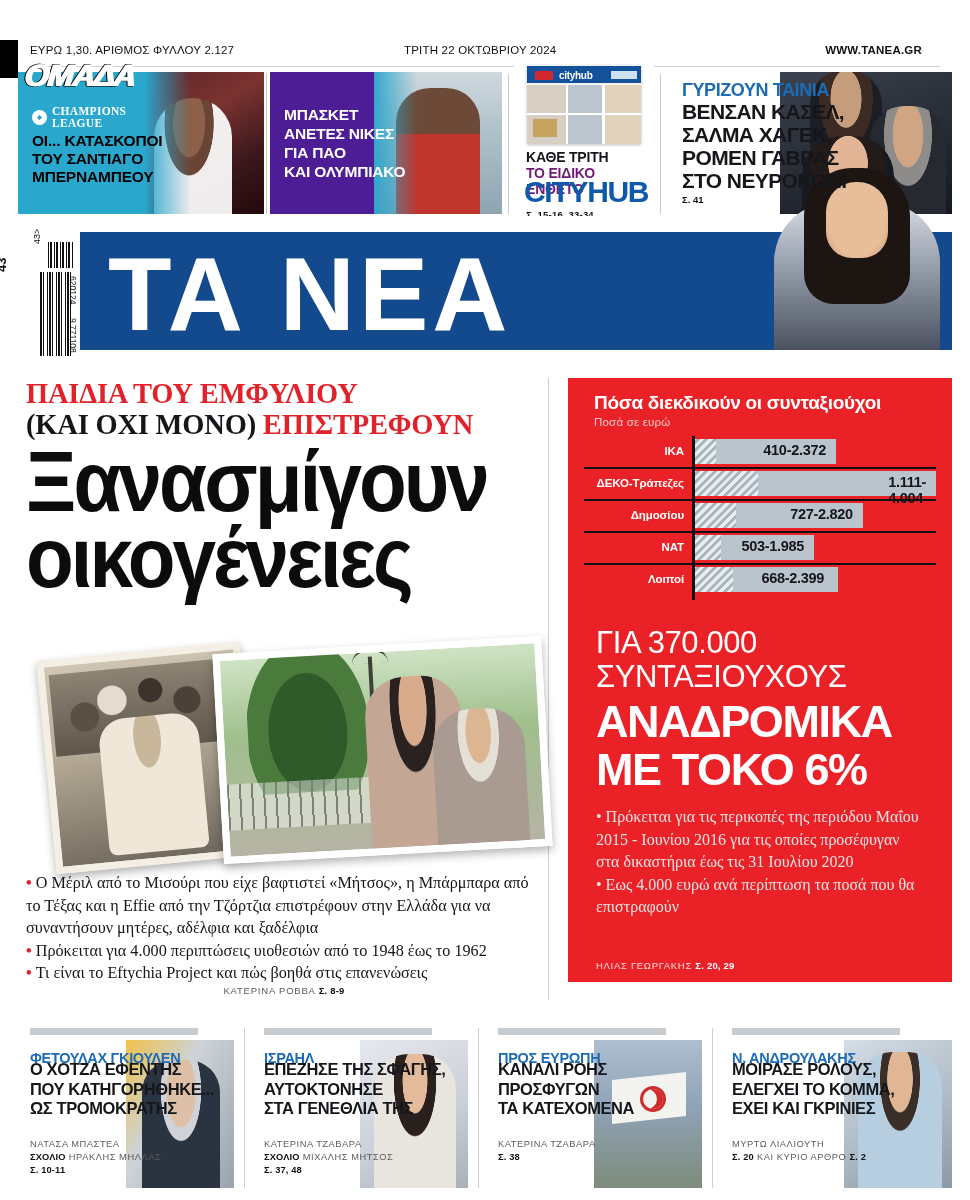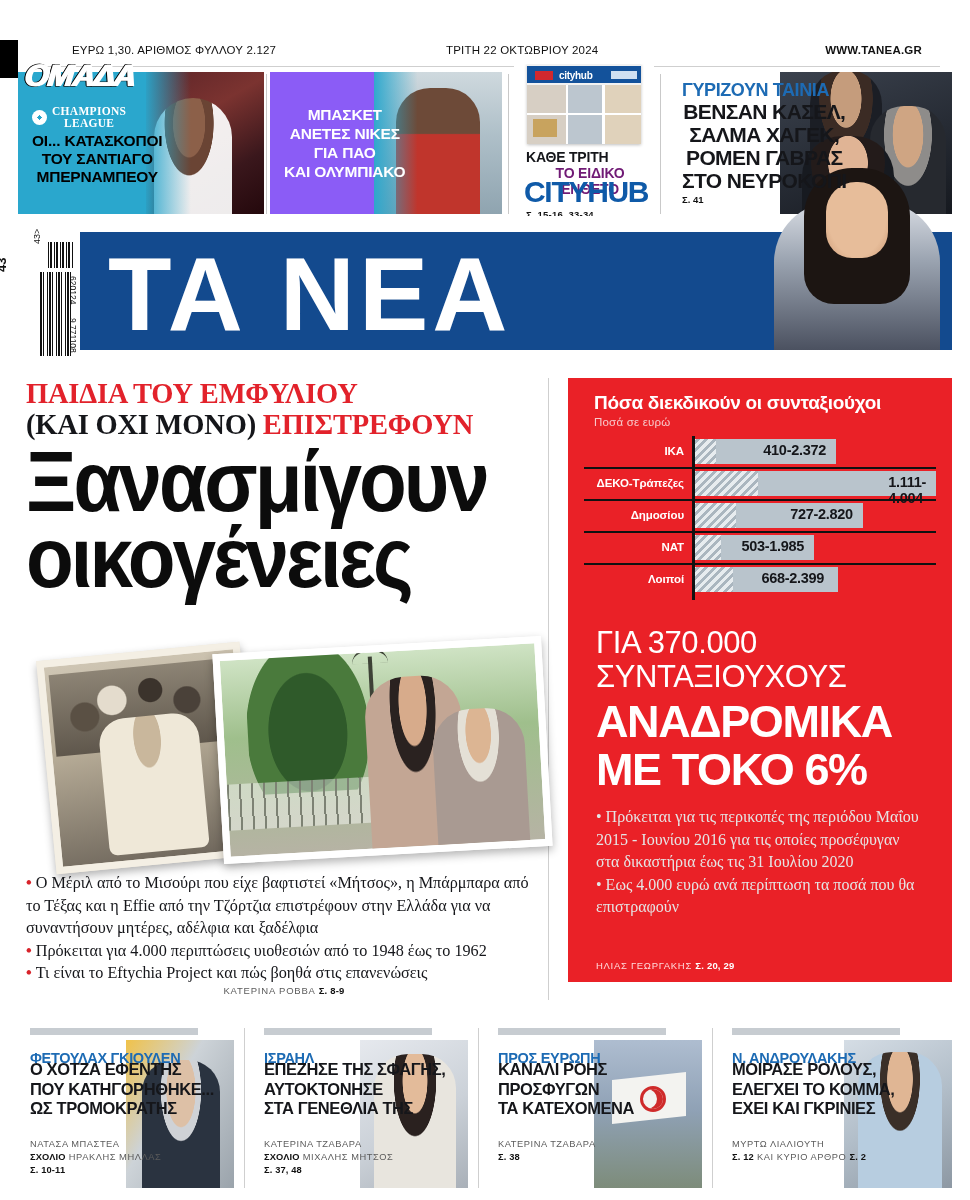--- a/index.html
+++ b/index.html
@@ -6,30 +6,30 @@
   body{
     width:970px;height:1200px;background:#ffffff;
     font-family:"Liberation Sans", sans-serif;
     -webkit-font-smoothing:antialiased;
     overflow:hidden;position:relative;
   }
   .page{position:relative;width:970px;height:1200px;overflow:hidden;background:#fff;}
 
   
   .infobar{position:absolute;left:0;top:44px;width:970px;height:22px;}
-  .infobar .ib{position:absolute;font-size:11.5px;letter-spacing:.2px;color:#111;white-space:nowrap;font-family:"Liberation Sans",sans-serif;margin-left:42px;}
+  .infobar .ib{position:absolute;font-size:11.5px;letter-spacing:.2px;color:#111;white-space:nowrap;font-family:"Liberation Sans",sans-serif;}
   .ib-left{left:30px;top:0;}
   .ib-center{left:404px;top:0;}
   .ib-right{right:48px;top:0;font-weight:700;letter-spacing:.1px;}
   .infobar-rule{position:absolute;left:30px;top:22px;width:910px;height:1px;background:#cfcfcf;}
   .black-tab{position:absolute;left:0;top:40px;width:18px;height:38px;background:#000;}
 
   
   .banner{position:absolute;left:18px;top:72px;width:934px;height:152px;}
-  .bpanel{position:absolute;top:0;height:142px;overflow:hidden;text-align:center;}
+  .bpanel{position:absolute;top:0;height:142px;overflow:hidden;}
 
   
   .bp1{left:0;width:246px;background:#2aa7cd;}
   .omada{position:absolute;left:6px;top:-14px;z-index:5;
     font-family:"Liberation Sans",sans-serif;font-weight:700;font-style:italic;
     font-size:31px;letter-spacing:-1px;color:#fff;
     text-shadow:2px 0 0 #fff,-1px 0 0 #000;
     transform:skewX(-6deg);}
   .omada span{display:inline-block;-webkit-text-stroke:1.5px #1b1b1b;paint-order:stroke fill;}
   .bp1-photo{position:absolute;right:0;top:0;width:118px;height:142px;
@@ -41,21 +41,21 @@
   .cl-badge{position:absolute;left:14px;top:34px;display:flex;align-items:center;gap:5px;z-index:6;}
   .cl-ball{width:15px;height:15px;border-radius:50%;background:#fff;position:relative;flex:none;}
   .cl-ball:after{content:"";position:absolute;inset:3px;border-radius:50%;
     background:radial-gradient(circle at 50% 50%,#2aa7cd 0 34%,#fff 35% 100%);}
   .cl-text{color:#fff;font-weight:700;font-size:11.5px;line-height:11.5px;letter-spacing:.3px;
     font-family:"Liberation Serif",serif;}
   .bp1-head{position:absolute;left:14px;top:60px;z-index:6;color:#000000;font-weight:700;
     font-size:15.5px;line-height:18px;letter-spacing:-.2px;}
 
   
-  .bp2{left:252px;width:232px;background:#8b5cf6;}
+  .bp2{left:252px;width:232px;background:#4c1d95;}
   .bp2-photo{position:absolute;right:0;top:0;width:128px;height:142px;
     background:linear-gradient(180deg,#cfd9de 0%,#aebfc8 45%,#8fa4b0 100%);}
   .bp2-photo:after{content:"";position:absolute;left:22px;top:16px;width:84px;height:126px;border-radius:34px 34px 0 0;
     background:linear-gradient(180deg,#6d4a38 0 36%,#c0352c 37% 100%);}
   .bp2-photo:before{content:"";position:absolute;left:0;top:0;width:128px;height:142px;
     background:linear-gradient(90deg,rgba(42,167,205,.96) 0%,rgba(42,167,205,0) 34%);z-index:3;}
   .bp2-head{position:absolute;left:14px;top:33px;z-index:6;color:#fff;font-weight:700;
     font-size:15.5px;line-height:19px;letter-spacing:-.2px;}
 
   
@@ -472,18 +472,18 @@
       <div class="graybar"></div>
       <div class="bimg">
           <div class="img-andr"></div>
         </div>
       <div class="bk">Ν. ΑΝΔΡΟΥΛΑΚΗΣ</div>
       <div class="bh" style="white-space:pre-line">ΜΟΙΡΑΣΕ ΡΟΛΟΥΣ,
 ΕΛΕΓΧΕΙ ΤΟ ΚΟΜΜΑ,
 ΕΧΕΙ ΚΑΙ ΓΚΡΙΝΙΕΣ</div>
       <div class="bby">
         <div>ΜΥΡΤΩ ΛΙΑΛΙΟΥΤΗ</div>
-        <div><b>Σ. 12</b> <span>ΚΑΙ ΚΥΡΙΟ ΑΡΘΡΟ</span> <b>Σ. 2</b></div>
+        <div><b>Σ. 20</b> <span>ΚΑΙ ΚΥΡΙΟ ΑΡΘΡΟ</span> <b>Σ. 2</b></div>
       </div>
     </div>
   </div>
 
 </div>
 
 </body></html>

